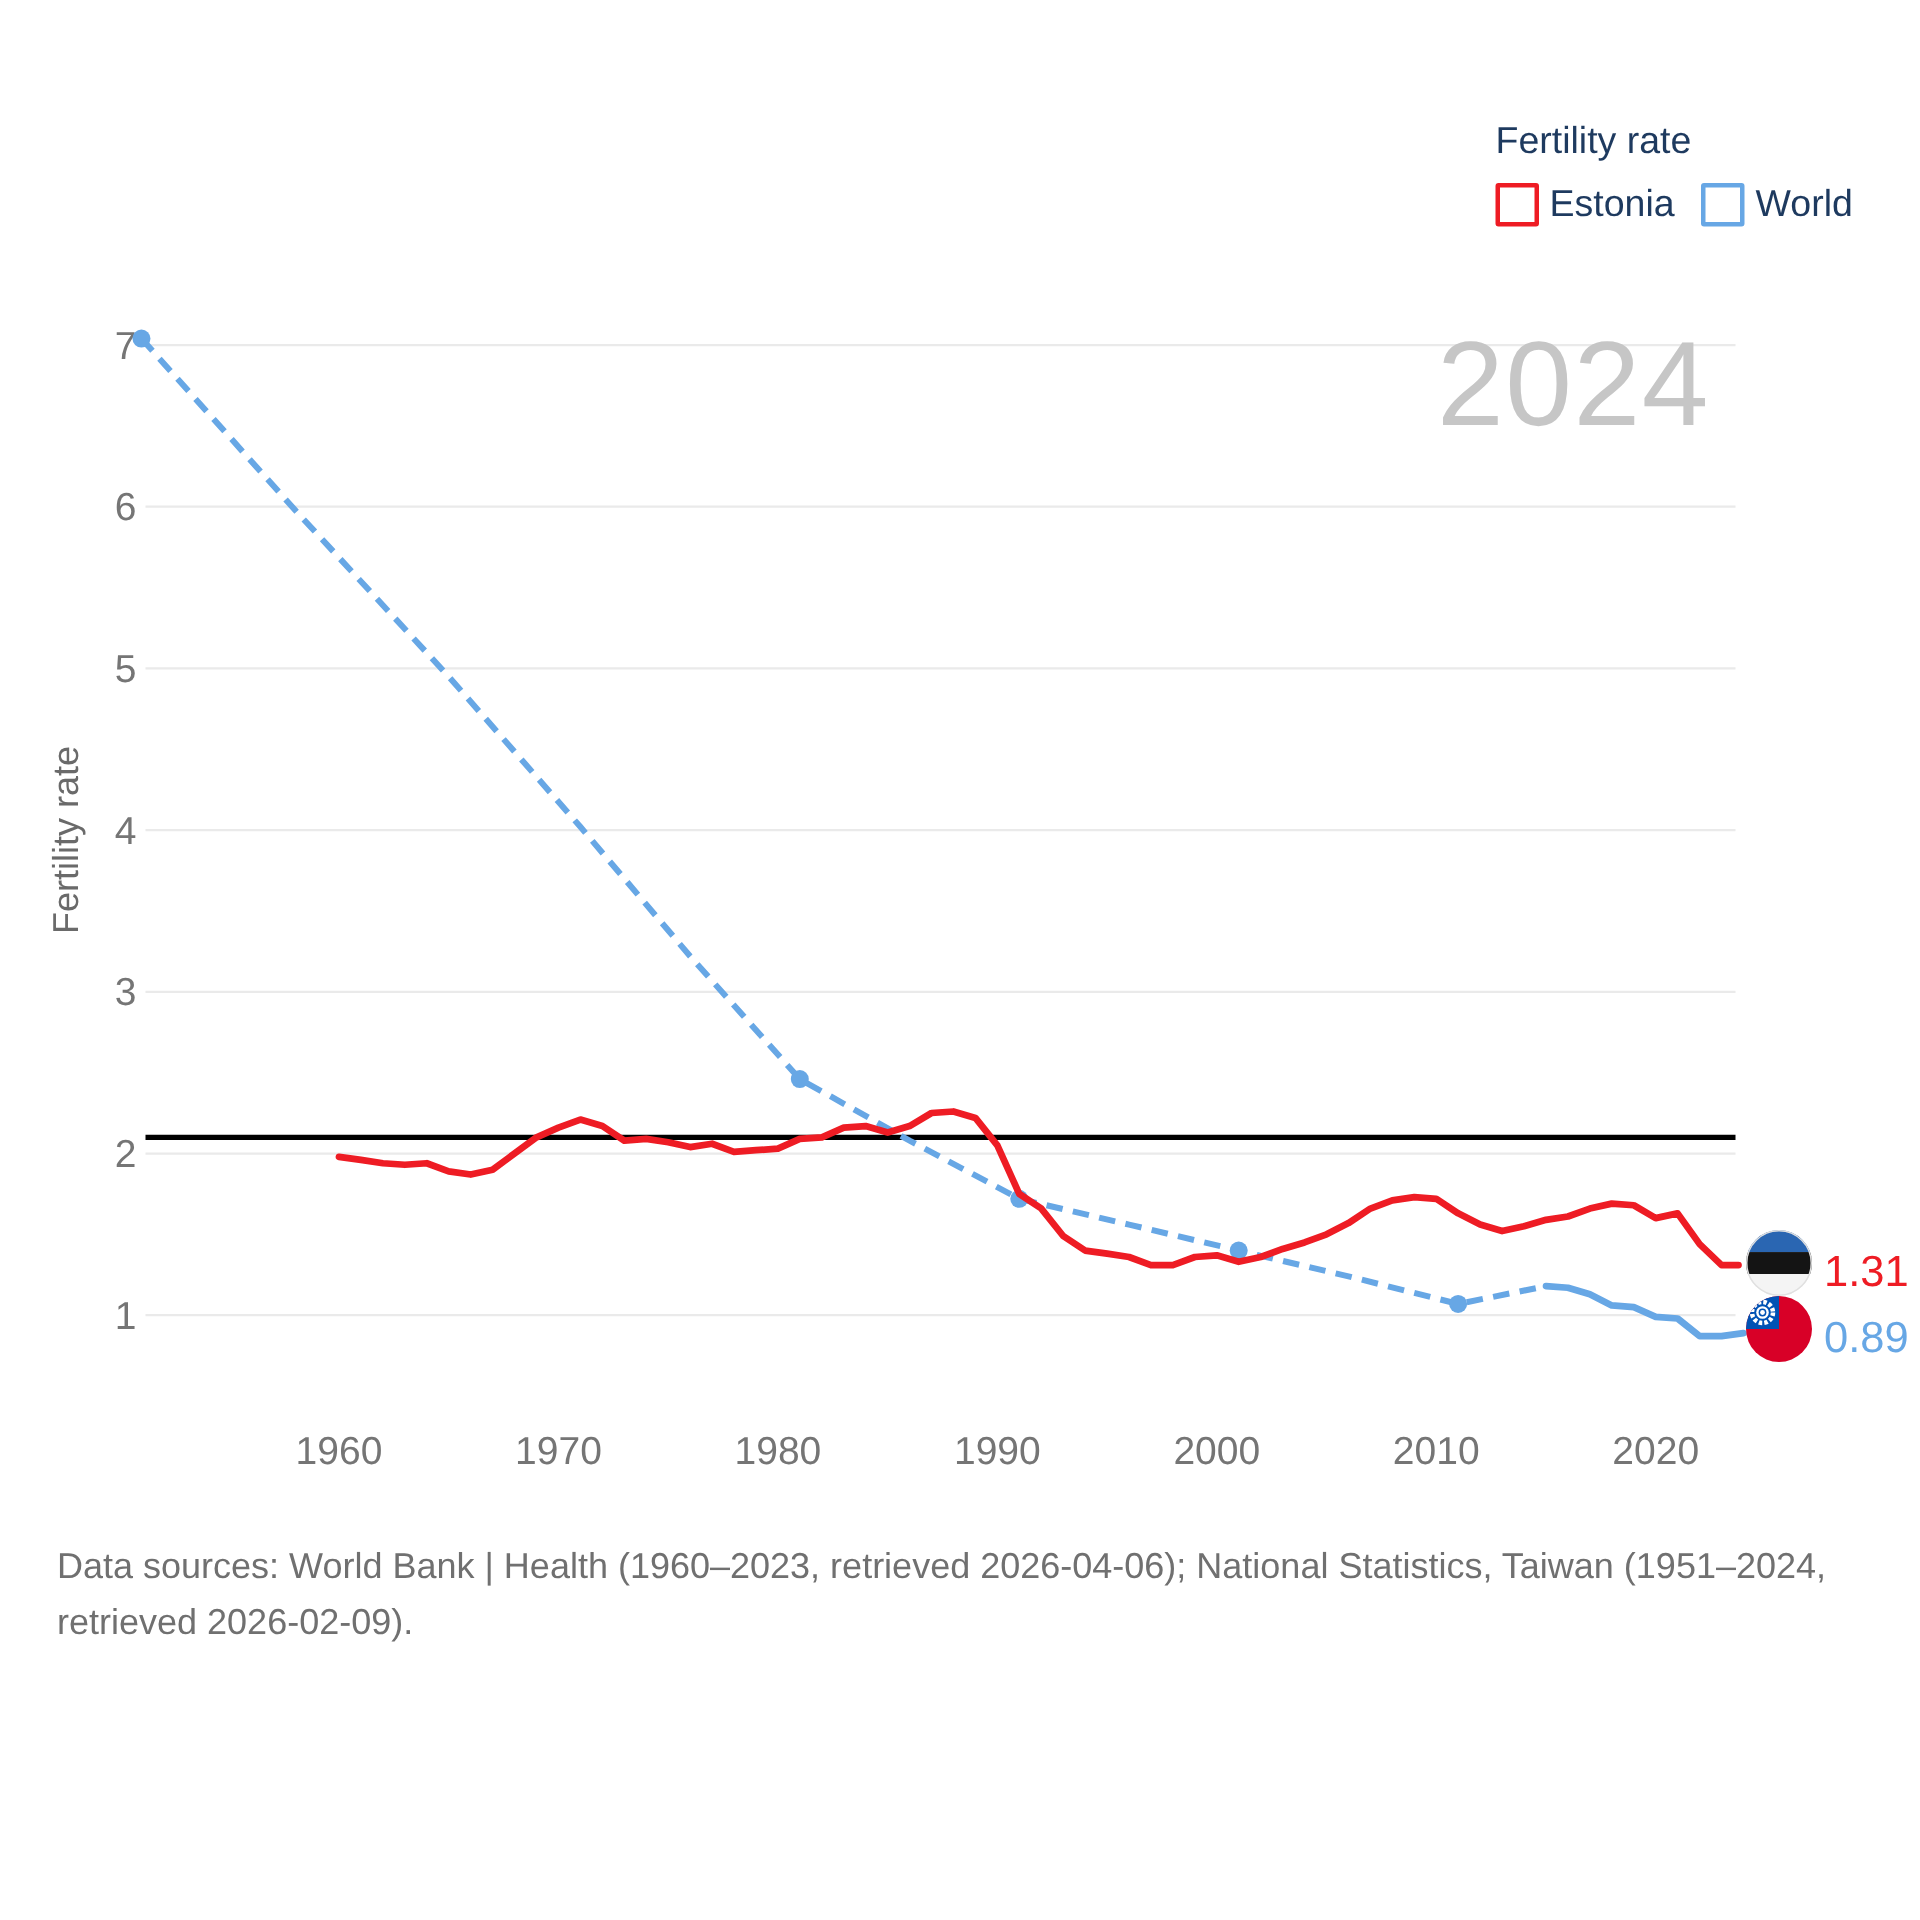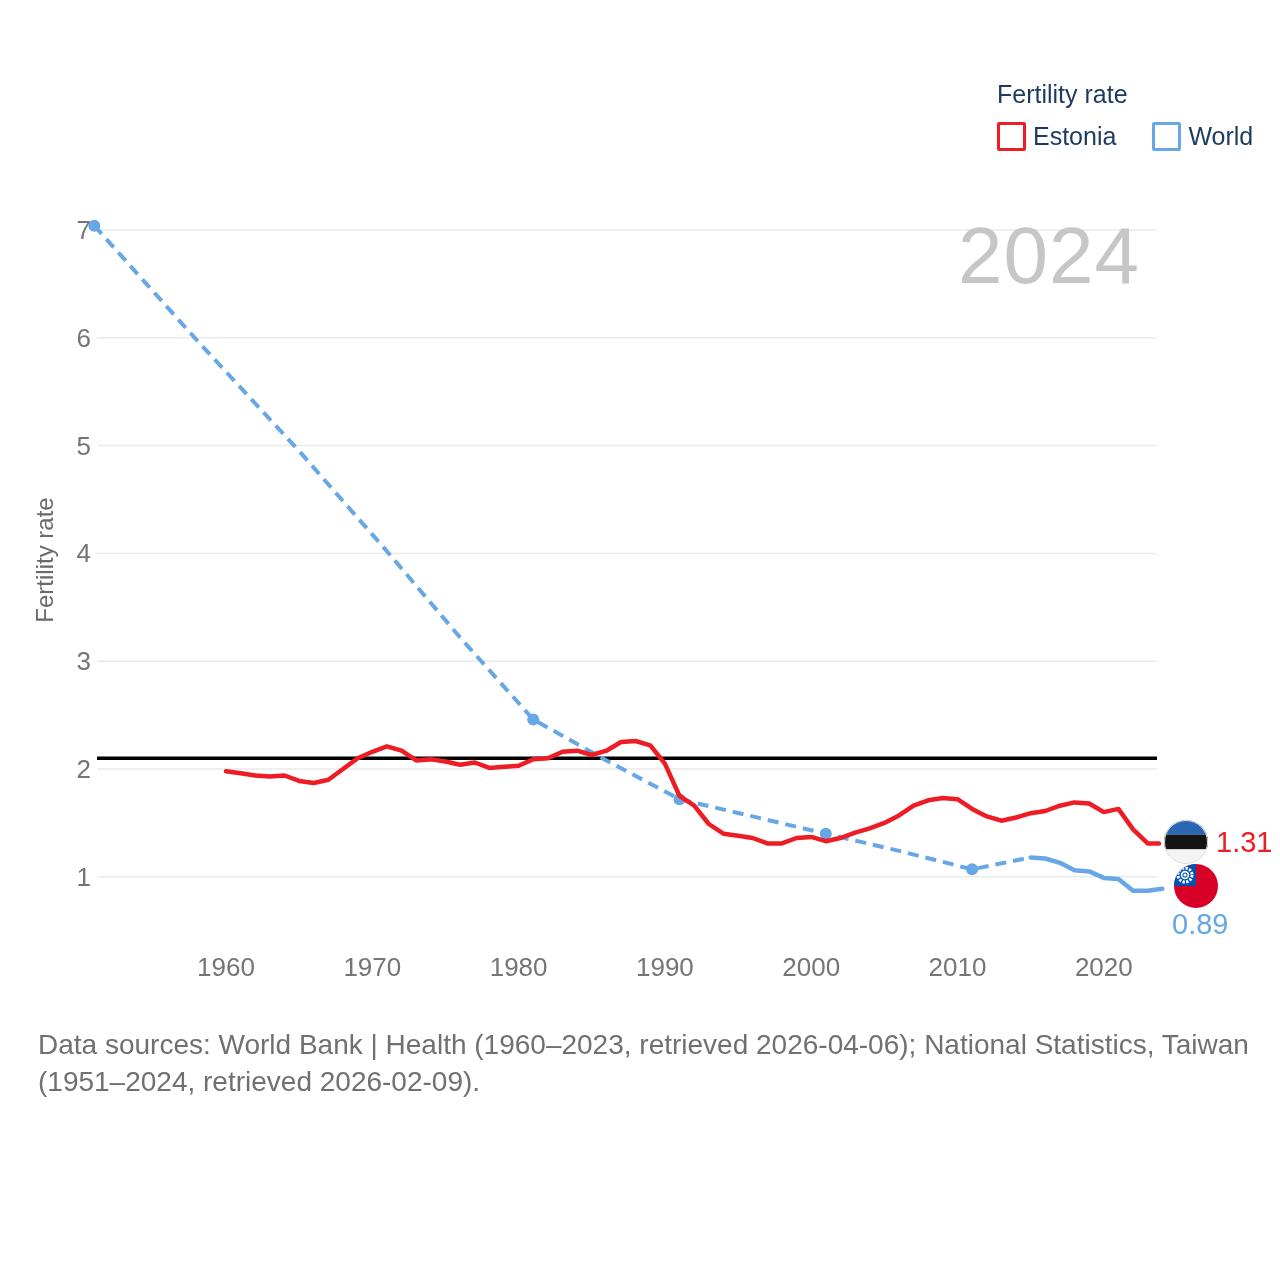--- a/index.html
+++ b/index.html
@@ -2,34 +2,34 @@
 <html><head>
 <meta charset="utf-8">
 <style>
   html,body{margin:0;padding:0;background:#ffffff;}
   body{width:1280px;height:1280px;position:relative;overflow:hidden;
        font-family:"Liberation Sans", sans-serif;}
   .abs{position:absolute;}
   #chart-svg{position:absolute;left:0;top:0;}
   .legend{left:997px;top:80px;}
   .legend-title{font-size:25px;color:#1e3a5f;margin-bottom:13px;}
-  .legend-row{display:flex;gap:36px;align-items:center;}
+  .legend-row{display:flex;gap:18px;align-items:center;}
   .legend-item{display:flex;align-items:center;gap:7px;cursor:pointer;}
   .swatch{width:23px;height:23px;border-radius:2px;background:#fff;box-sizing:content-box;}
   .swatch.estonia{border:3px solid #ee1c24;}
   .swatch.taiwan{border:3px solid #67a7e5;}
   .legend-label{font-size:25px;color:#1e3a5f;}
   .watermark{right:140px;top:210px;font-size:80px;font-weight:400;color:#c6c6c6;letter-spacing:1px;}
   .y-title{left:45px;top:560px;transform:translate(-50%,-50%) rotate(-90deg);
            white-space:nowrap;font-size:24px;color:#6a6a6a;}
-  .end-row{display:flex;align-items:center;}
+  .end-row{display:flex;align-items:flex-end;}
   .end-value{font-size:29px;line-height:32px;}
   .end-value.estonia{color:#ee1c24;}
   .end-value.taiwan{color:#67a7e5;}
-  .footer{left:38px;top:1026px;width:1212px;font-size:28px;line-height:37px;color:#707070;}
+  .footer{left:38px;top:1026px;width:1212px;font-size:24px;line-height:37px;color:#707070;}
 </style>
 </head>
 <body>
 
 <svg id="chart-svg" width="1280" height="1280" viewBox="0 0 1280 1280">
     <line x1="97" x2="1157" y1="230.0" y2="230.0" stroke="#eaeaea" stroke-width="1.5"></line>
     <line x1="97" x2="1157" y1="337.8" y2="337.8" stroke="#eaeaea" stroke-width="1.5"></line>
     <line x1="97" x2="1157" y1="445.6" y2="445.6" stroke="#eaeaea" stroke-width="1.5"></line>
     <line x1="97" x2="1157" y1="553.4" y2="553.4" stroke="#eaeaea" stroke-width="1.5"></line>
     <line x1="97" x2="1157" y1="661.2" y2="661.2" stroke="#eaeaea" stroke-width="1.5"></line>
@@ -88,21 +88,21 @@
     <g clip-path="url(#clip-ee)">
       <rect x="0" y="0" width="44" height="14.7" fill="#2a66b2"></rect>
       <rect x="0" y="14.7" width="44" height="14.7" fill="#141414"></rect>
       <rect x="0" y="29.4" width="44" height="14.6" fill="#f4f4f4"></rect>
     </g>
     <circle cx="22" cy="22" r="21.5" fill="none" stroke="#e0e0e0" stroke-width="1"></circle>
   </svg>
   <span class="end-value estonia" style="margin-left:8px;">1.31</span>
 </div>
 
-<div class="abs end-row" style="left:1164px;top:864px;flex-direction:column;">
+<div class="abs end-row" style="left:1164px;top:864px;">
   <svg width="44" height="44" viewBox="0 0 44 44">
     <defs>
         <clipPath id="clip-tw">
           <circle cx="22" cy="22" r="22"></circle>
         </clipPath>
       </defs>
     <g clip-path="url(#clip-tw)">
       <rect x="0" y="0" width="44" height="44" fill="#d80027"></rect>
       <rect x="0" y="0" width="22" height="22" fill="#0052b4"></rect>
       <circle cx="11" cy="11" r="7" fill="none" stroke="#ffffff" stroke-width="3" stroke-dasharray="2.3 1.4"></circle>

